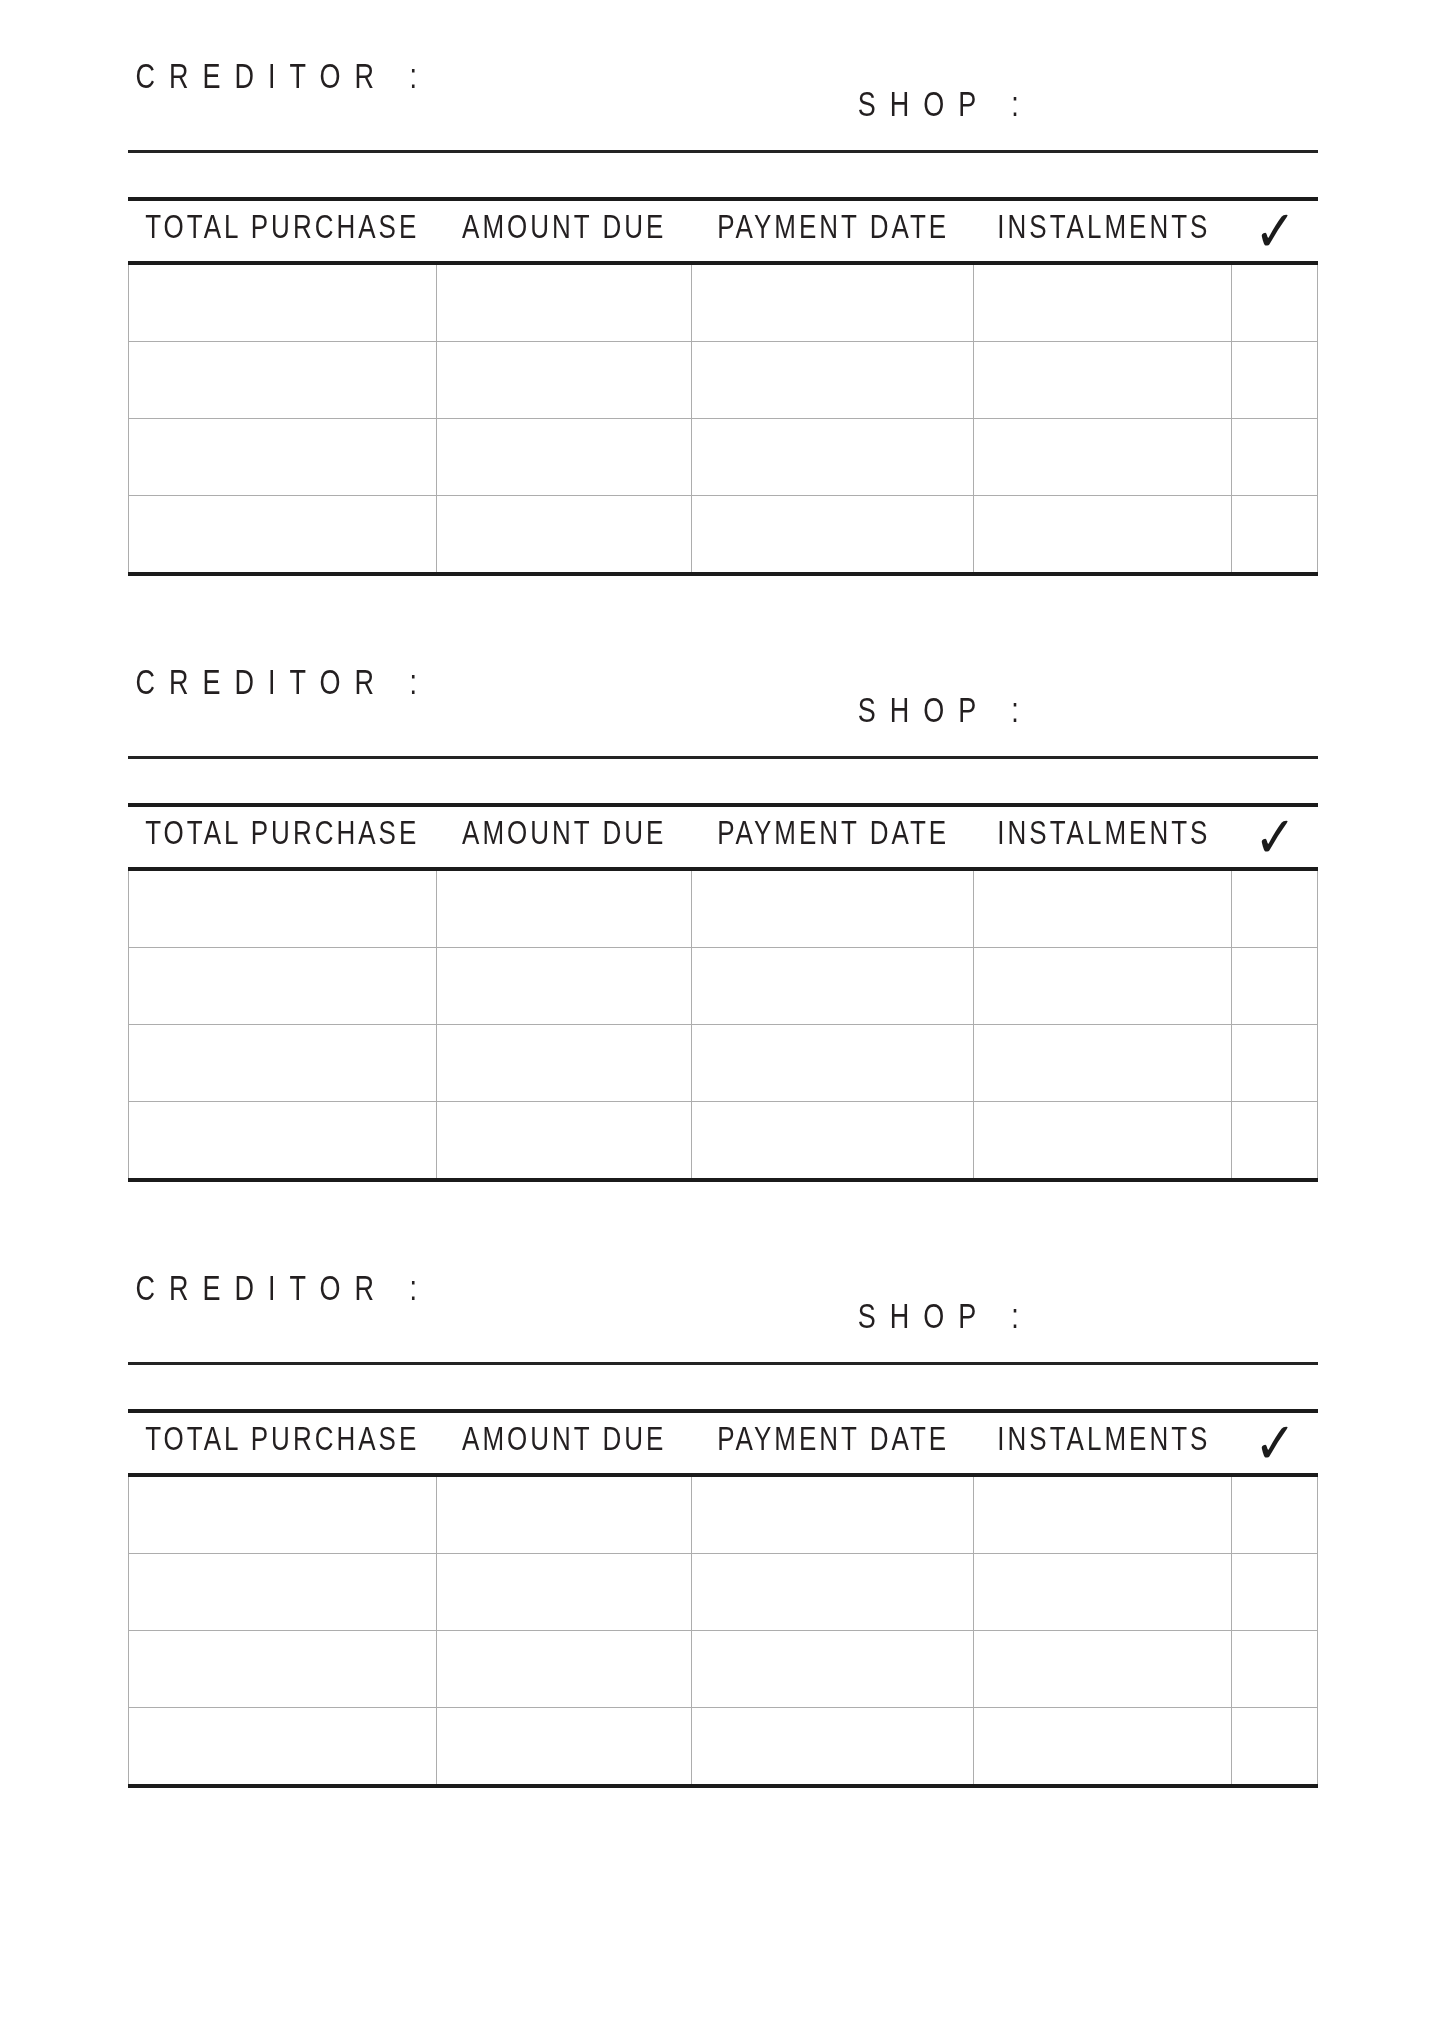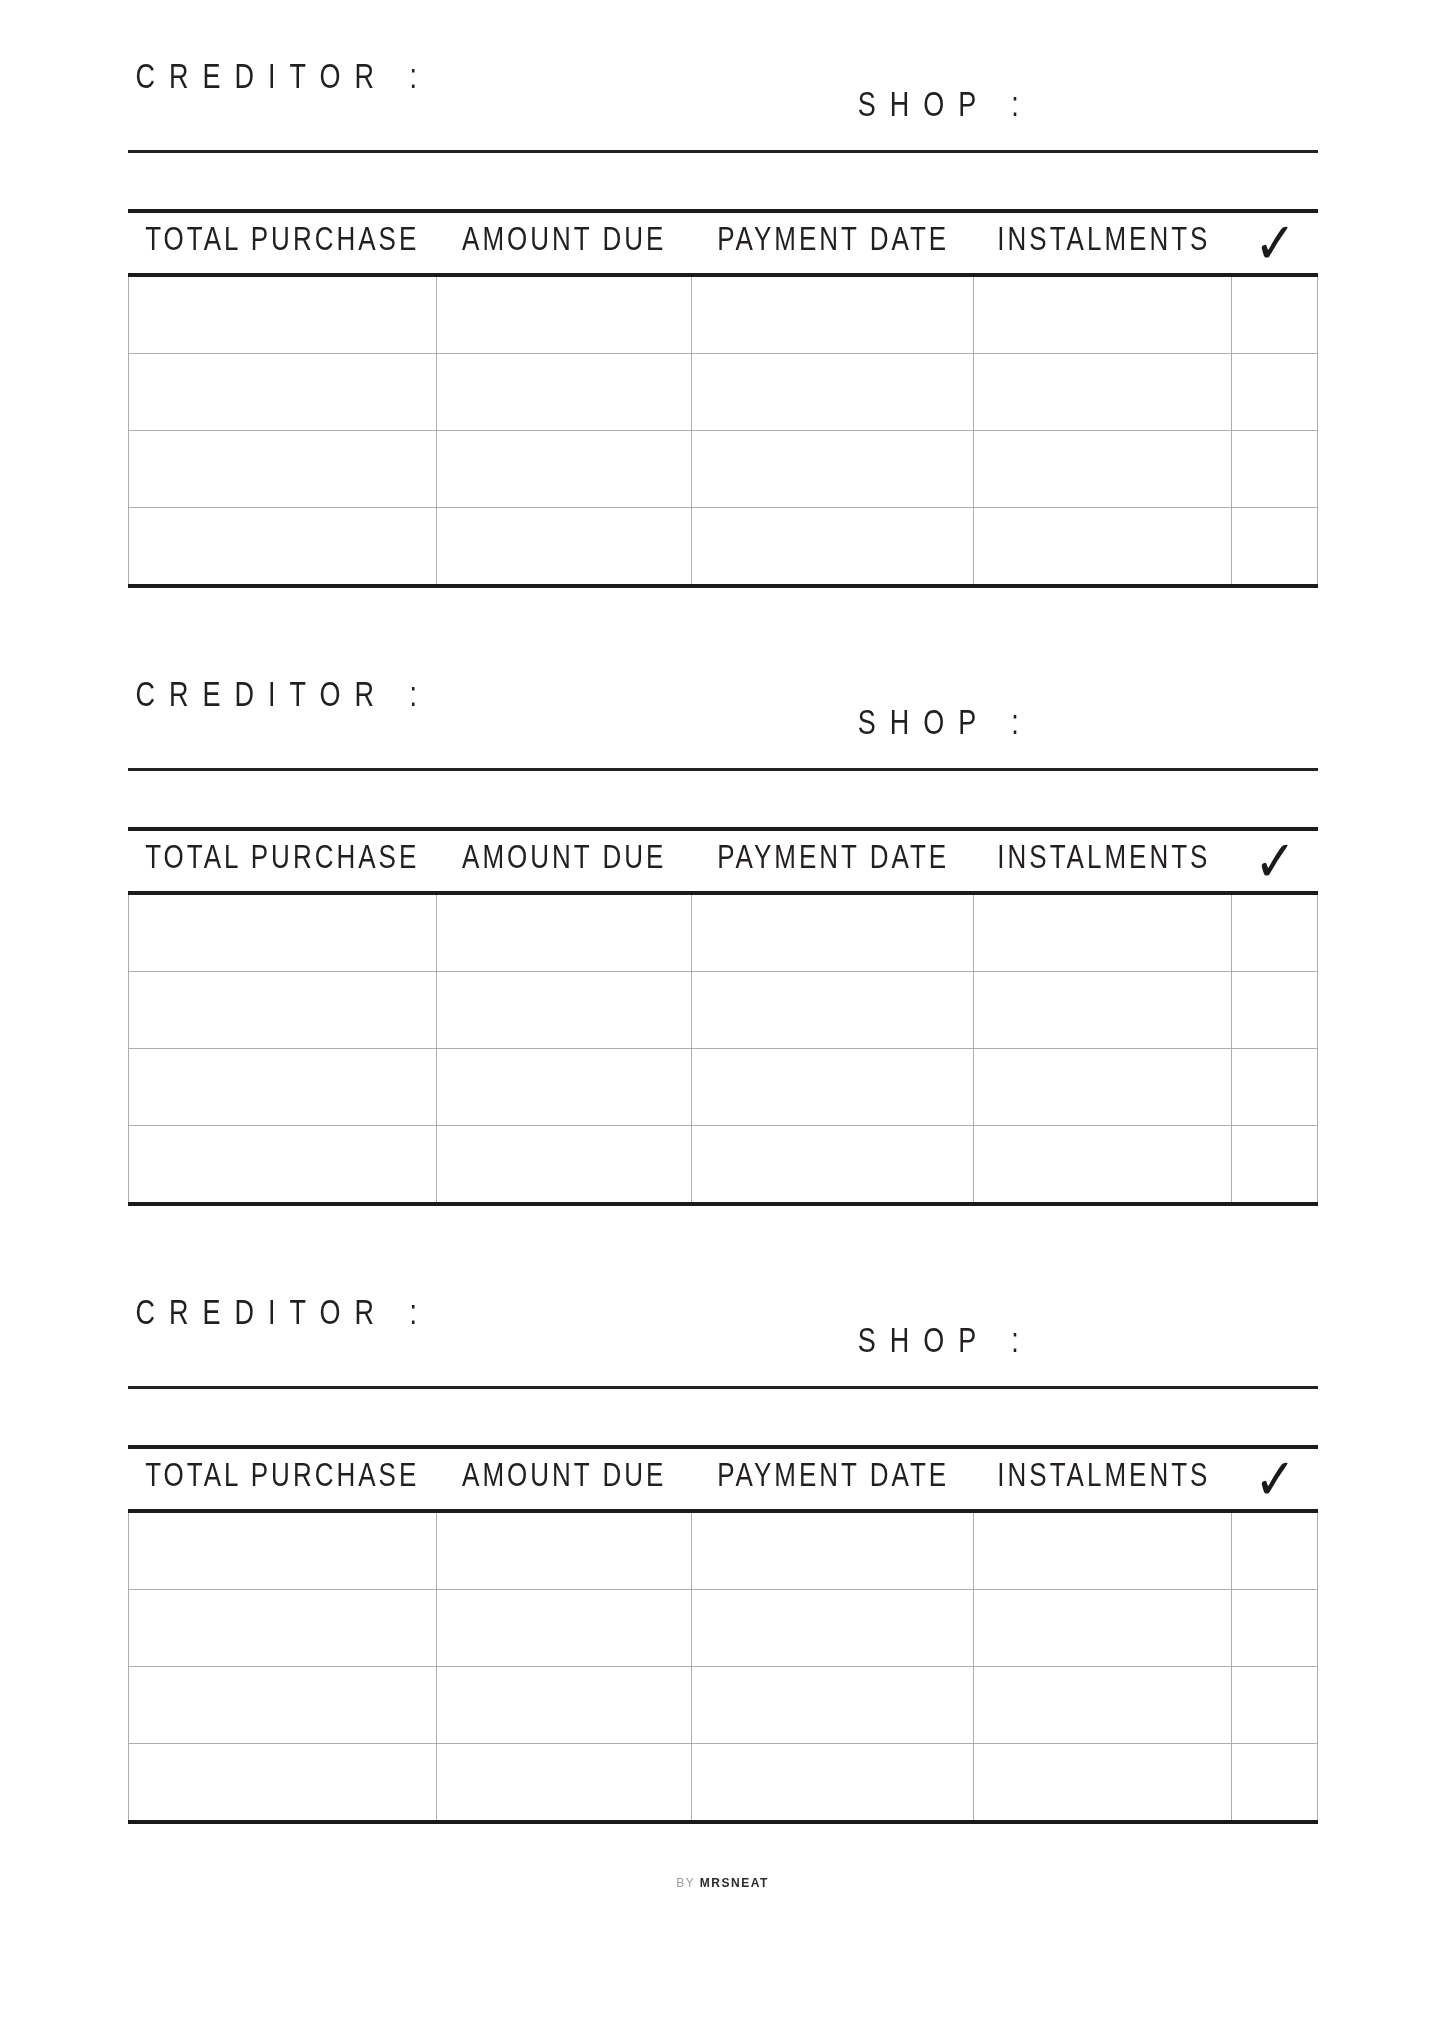--- a/index.html
+++ b/index.html
@@ -57,21 +57,21 @@
     white-space: nowrap;
     transform: scale(1, 1.3);
     transform-origin: left bottom;
     color: #231F20;
   }
   .creditor-cell { width: 61.1%; }
   .shop-cell { flex: 1; margin-top: 28px; }
 
   
   .tracker-table {
-    margin-top: 56px;
+    margin-top: 44px;
     border-top: 4px solid #1B1B1B;
     border-bottom: 4px solid #1B1B1B;
   }
   .thead {
     display: grid;
     grid-template-columns: 26% 21.4% 23.8% 21.7% auto;
     height: 60px;
     align-items: center;
     border-bottom: 4px solid #1B1B1B;
   }
@@ -270,19 +270,15 @@
               <div class="cell"></div>
               <div class="cell"></div>
               <div class="cell"></div>
               <div class="cell"></div>
               <div class="cell"></div>
             </div>
           </div>
       </div>
     </div>
 
-    <div class="footer">
-      <span class="by">BY</span>
-      <span class="brand">MRSNEAT</span>
-    </div>
 
   </div>
 </div>
 
 </body></html>

